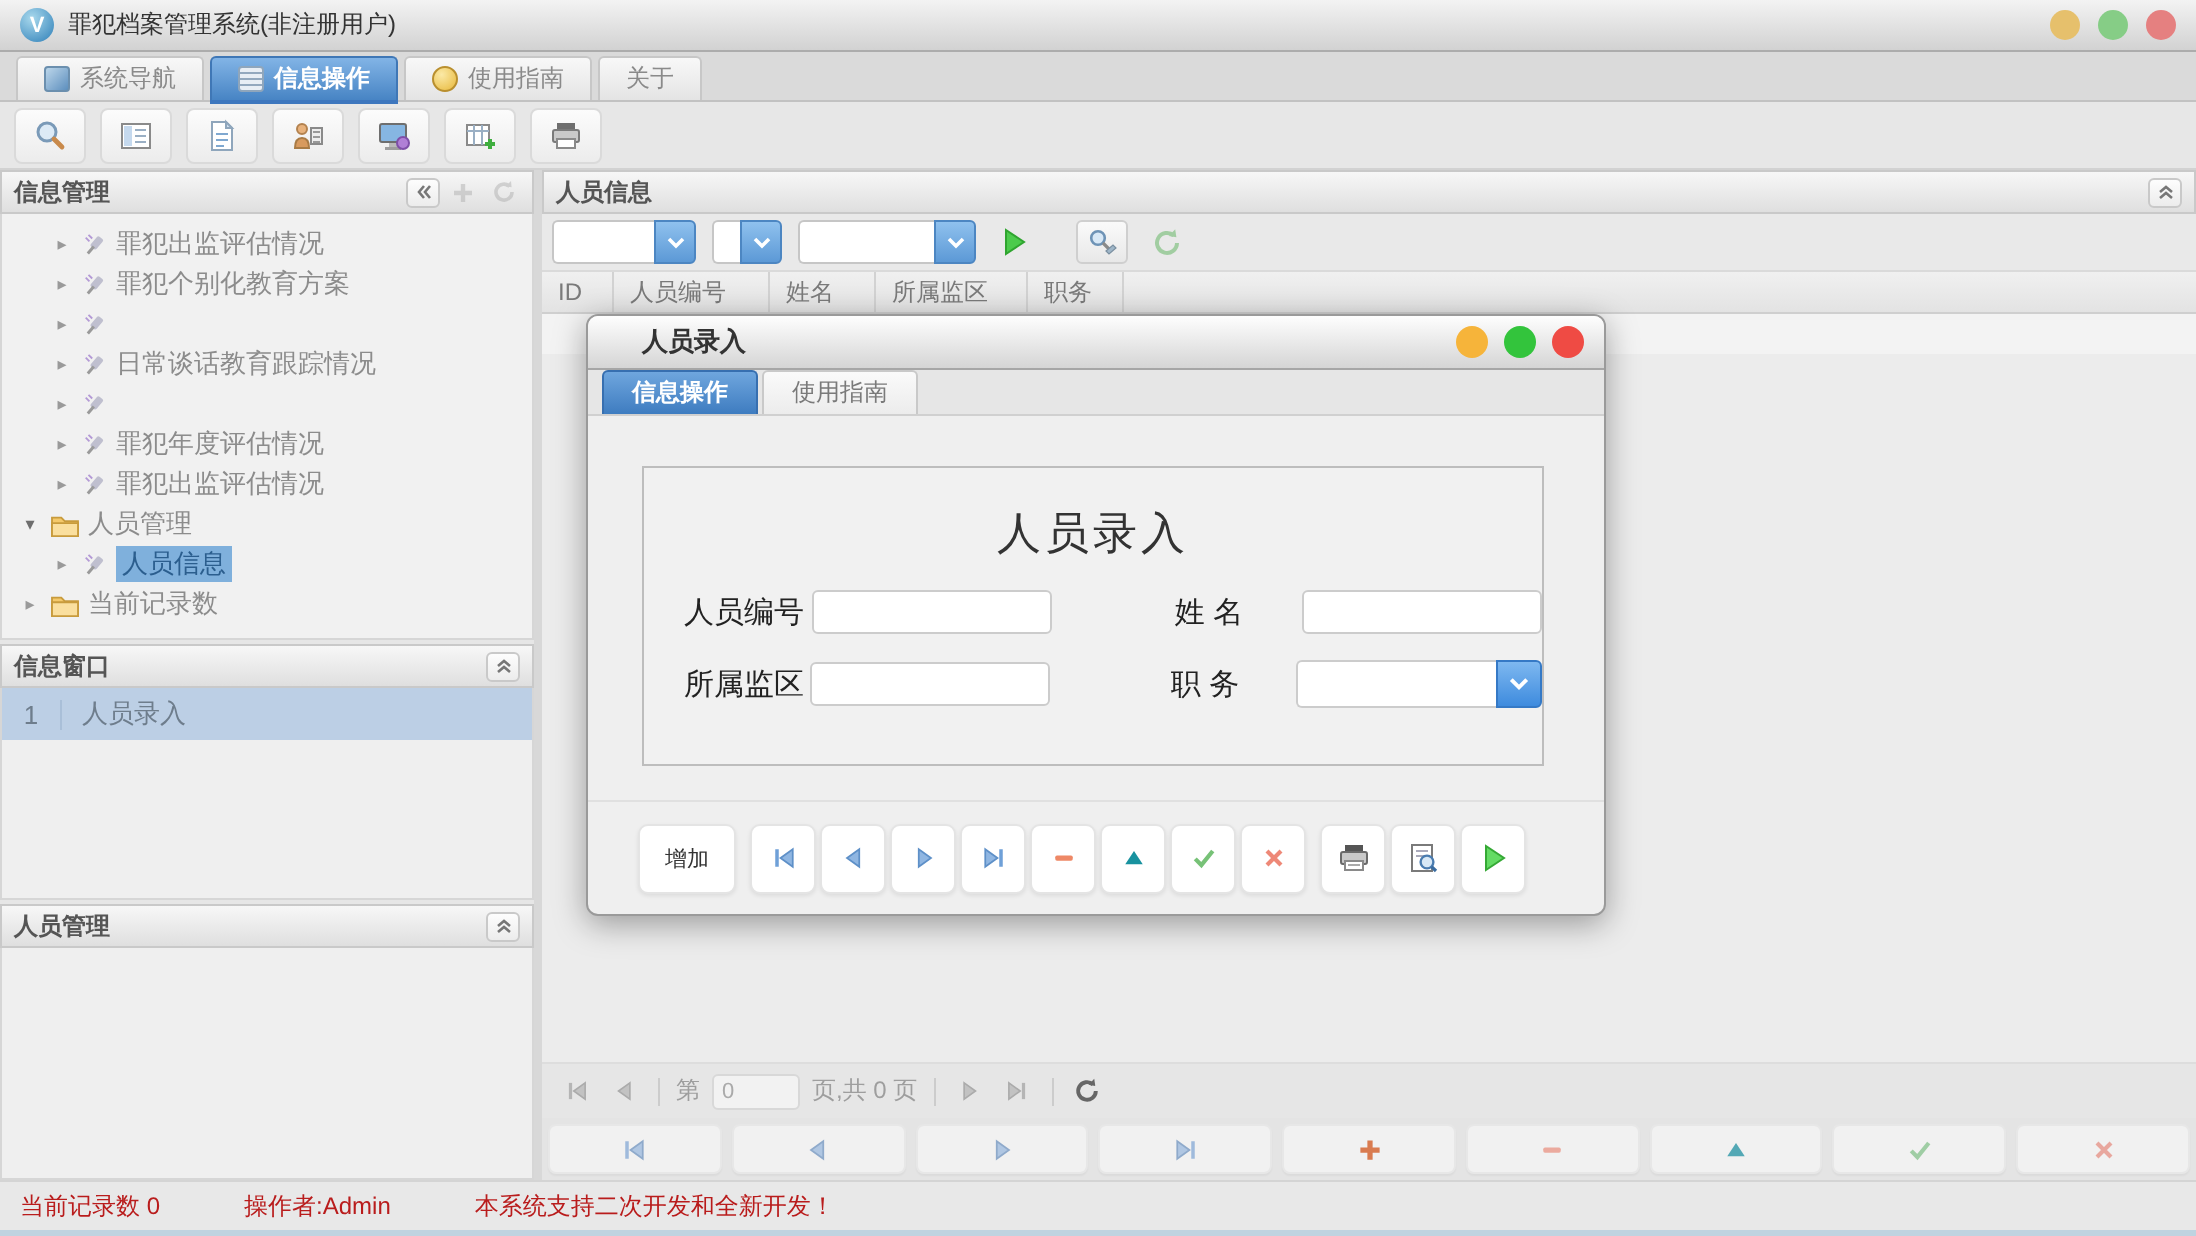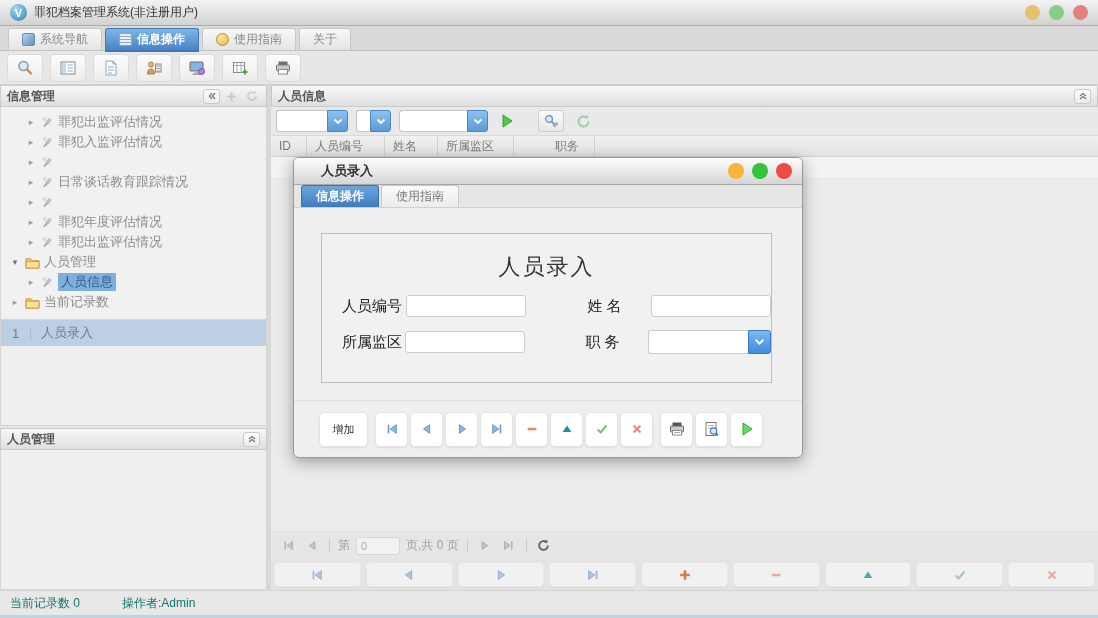--- a/index.html
+++ b/index.html
@@ -87,21 +87,21 @@
   .page-input { width:44px; height:18px; background:#F2F2F2; border:1px solid #D8D8D8; border-radius:3px;
     font-size:11px; color:#AAA; padding:1px 4px; font-family:"Liberation Sans",sans-serif; }
 
   .bottomrow { height:31px; background:#E4E4E4; display:flex; gap:5px; padding:3px 3px; }
   .bbtn { flex:1; background:#F1F1F1; border:1px solid #E7E7E7; border-radius:4px;
     display:flex; align-items:center; justify-content:center; box-shadow:0 1px 1px rgba(0,0,0,.04); }
 
   
   .statusbar { position:absolute; left:0; right:0; bottom:0; height:28px; background:#E8E8E8;
     border-top:1px solid #D4D4D4; border-bottom:3px solid #BFD3E0; display:flex; align-items:center;
-    font-size:12px; color:#0f766e; padding-left:10px; }
+    font-size:12px; color:#b91c1c; padding-left:10px; }
   .statusbar span { margin-right:42px; }
 
   
   .dialog { position:absolute; left:293px; top:157px; width:510px; height:301px;
     background:#EFEFEF; border:1px solid #9A9A9A; border-radius:6px;
     box-shadow:0 4px 16px rgba(0,0,0,.35); display:flex; flex-direction:column; overflow:hidden; z-index:10; }
   .dlg-titlebar { height:27px; background:linear-gradient(#FEFEFE,#D5D5D5); border-bottom:1px solid #A6A6A6;
     display:flex; align-items:center; padding:0 10px 0 27px; font-size:13px; font-weight:bold; color:#333; }
   .dlg-lights { margin-left:auto; display:flex; gap:8px; }
   .dlg-lights .light { width:16px; height:16px; }
@@ -260,21 +260,21 @@
           </svg>
         <span class="tlabel">罪犯出监评估情况</span>
       </div>
       <div class="tree-item lvl1">
         <span class="arrow">▸</span>
         <svg width="13" height="13" viewBox="0 0 14 14">
             <rect x="5" y="2" width="4" height="7" rx="1" fill="#BFBFCF" transform="rotate(40 7 7)"></rect>
             <rect x="6.2" y="8" width="1.6" height="5" fill="#9A9A9A" transform="rotate(40 7 7)"></rect>
             <path d="M2 3 L4 5 M3.5 1.5 L5.5 3.5" stroke="#B49AD6"></path>
           </svg>
-        <span class="tlabel">罪犯入监评估情况</span>
+        <span class="tlabel">罪犯个别化教育方案</span>
       </div>
       <div class="tree-item lvl1">
         <span class="arrow">▸</span>
         <svg width="13" height="13" viewBox="0 0 14 14">
             <rect x="5" y="2" width="4" height="7" rx="1" fill="#BFBFCF" transform="rotate(40 7 7)"></rect>
             <rect x="6.2" y="8" width="1.6" height="5" fill="#9A9A9A" transform="rotate(40 7 7)"></rect>
             <path d="M2 3 L4 5 M3.5 1.5 L5.5 3.5" stroke="#B49AD6"></path>
           </svg>
       </div>
       <div class="tree-item lvl1">
@@ -335,20 +335,30 @@
       <div class="tree-item lvl0">
         <span class="arrow">▸</span>
         <svg width="15" height="13" viewBox="0 0 16 14">
             <path d="M1 3 h5 l2 2 h7 v8 h-14 z" fill="#F4C96B" stroke="#C89B3C"></path>
             <path d="M1 5.5 h14 v7.5 h-14 z" fill="#FADF9E" stroke="#C89B3C"></path>
           </svg>
         <span class="tlabel">当前记录数</span>
       </div>
     </div>
 
+    <div class="panel-header" style="margin-top:2px;">
+      <span>信息窗口</span>
+      <span class="ph-tools">
+        <span class="ph-btn">
+          <svg width="10" height="10" viewBox="0 0 10 10">
+            <path d="M2 5 L5 2.5 L8 5 M2 8 L5 5.5 L8 8" stroke="#777" fill="none" stroke-width="1.3"></path>
+          </svg>
+        </span>
+      </span>
+    </div>
     <div class="iw-list">
       <div class="iw-row">
         <span class="iw-index">1</span>
         <span class="iw-label">人员录入</span>
       </div>
     </div>
 
     <div class="panel-header" style="margin-top:2px;">
       <span>人员管理</span>
       <span class="ph-tools">
@@ -417,21 +427,21 @@
           <path d="M12.6 1.6 L13.2 5.6 L9.4 5 Z" fill="#7CBF7C"></path>
         </svg>
       </span>
     </div>
 
     <div class="grid-header">
       <span class="gh-cell" style="width:36px;">ID</span>
       <span class="gh-cell" style="width:78px;">人员编号</span>
       <span class="gh-cell" style="width:53px;">姓名</span>
       <span class="gh-cell" style="width:76px;">所属监区</span>
-      <span class="gh-cell" style="width:48px;margin-left:33px;">职务</span>
+      <span class="gh-cell" style="width:48px;">职务</span>
     </div>
     <div class="grid-body">
         <div class="row0"></div>
       </div>
 
     <div class="pager">
       <span class="pbtn">
         <svg width="13" height="13" viewBox="0 0 16 16">
             <rect x="3" y="3" width="2" height="10" fill="#B5B5B5"></rect>
             <polygon points="13,3 6,8 13,13" fill="#C2C2C2" stroke="#ABABAB"></polygon>
@@ -627,13 +637,14 @@
       <svg width="16" height="16" viewBox="0 0 16 16">
         <polygon points="4,2 13,8 4,14" fill="#63DB63" stroke="#35A935"></polygon>
       </svg>
     </div>
   </div>
 </div>
 
 <div class="statusbar">
   <span>当前记录数 0</span>
   <span>操作者:Admin</span>
+  <span>本系统支持二次开发和全新开发！</span>
 </div>
 
 </body></html>

